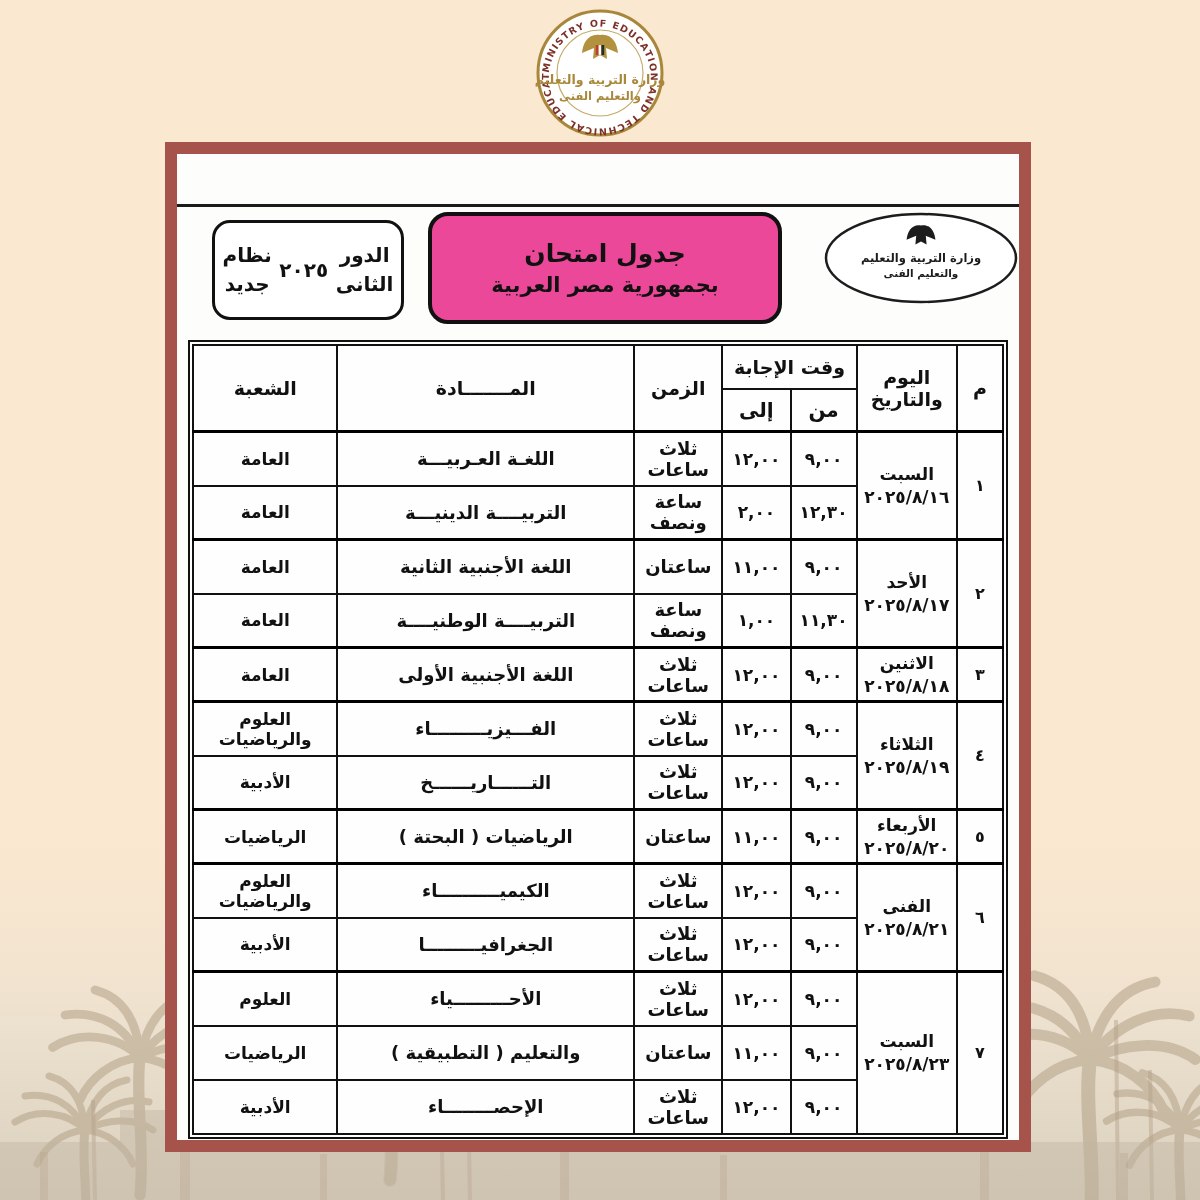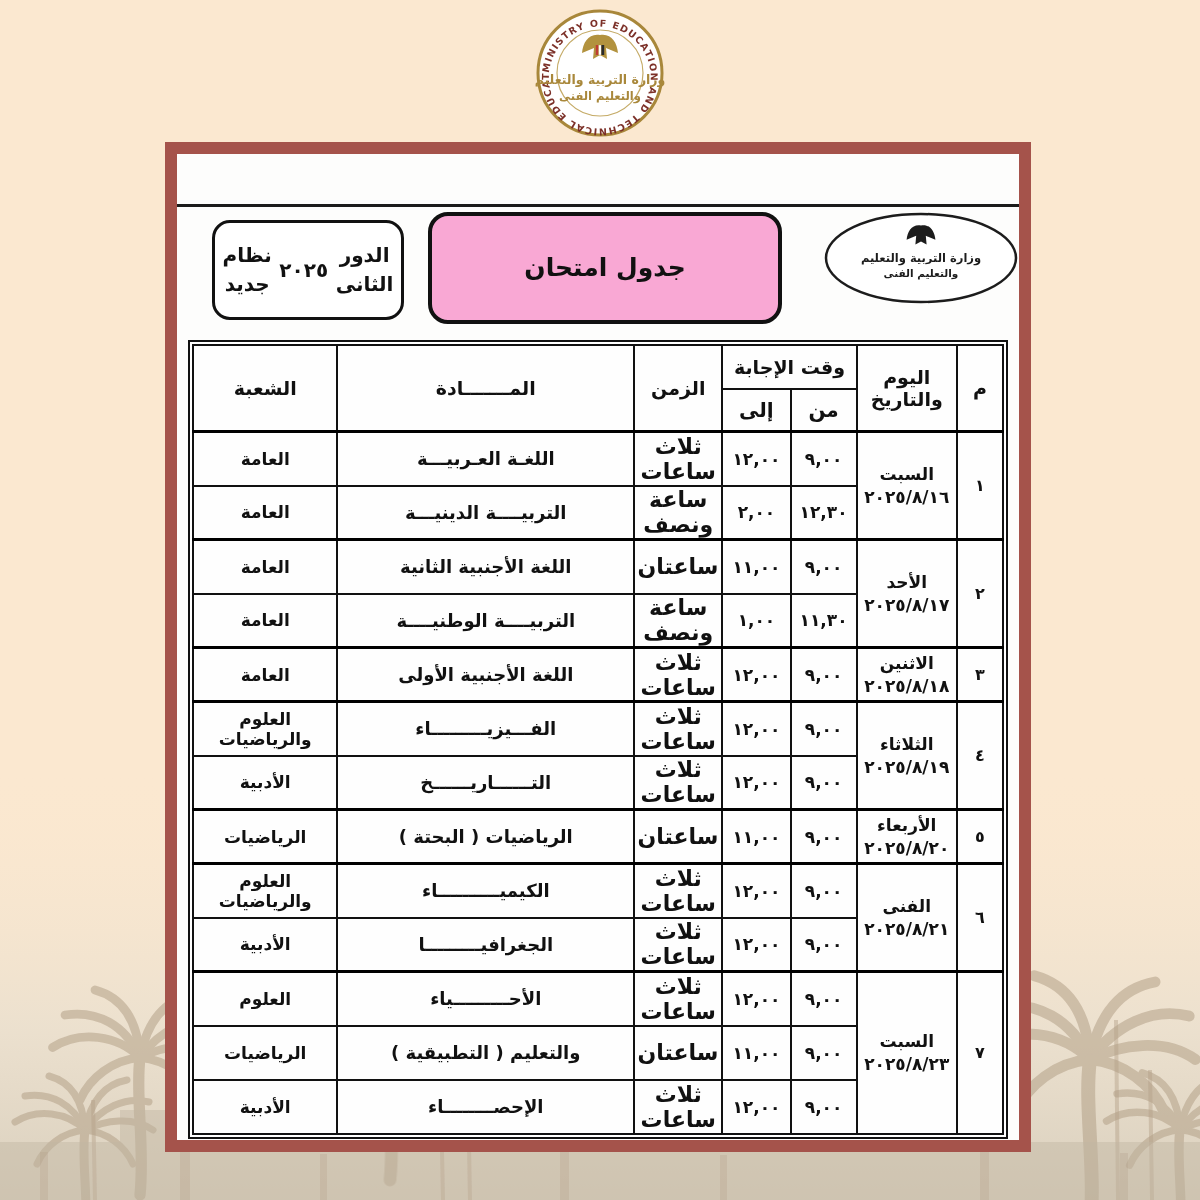--- a/index.html
+++ b/index.html
@@ -17,21 +17,21 @@
   .frame-inner{position:relative;width:100%;height:100%;direction:rtl;}
   .scan-top-line{position:absolute;top:50px;left:0;right:0;height:3px;background:#1b1b1b;}
   .session-box{
     position:absolute;left:35px;top:66px;width:186px;height:94px;
     border:3px solid #111;border-radius:18px;background:#fff;
     display:flex;flex-direction:row;justify-content:center;align-items:center;
     font-weight:bold;font-size:20px;color:#111;line-height:1.45;text-align:center;
   }
   .title-box{
     position:absolute;left:251px;top:58px;width:346px;height:104px;
-    border:4px solid #111;border-radius:20px;background:#f9a8d4;
+    border:4px solid #111;border-radius:20px;background:#ec4899;
     display:flex;flex-direction:column;justify-content:center;align-items:center;
     font-weight:bold;color:#111;text-align:center;line-height:1.35;
   }
   .title-box .t1{font-size:25px;}
   .title-box .t2,.title-box .t3{font-size:21px;}
   .seal{position:absolute;left:645px;top:56px;width:198px;height:96px;}
   .table-wrap{
     position:absolute;left:11px;top:186px;width:820px;
     box-sizing:border-box;border:2px solid #111;padding:2px;background:#fff;
   }
@@ -40,21 +40,21 @@
     border:2px solid #111;color:#111;font-weight:bold;text-align:center;
     padding:0 3px;overflow:hidden;background:#fefefe;
   }
   thead tr.h1 th{height:42px;font-size:19px;}
   thead tr.h2 th{height:40px;font-size:20px;}
   tbody tr{height:54px;}
   tbody tr.g td{border-top:3px solid #000;}
   td.c-num{font-size:16px;}
   td.c-day{font-size:17px;line-height:1.35;}
   td.c-time{font-size:17px;}
-  td.c-dur{font-size:22px;}
+  td.c-dur{font-size:18px;}
   td.c-subj{font-size:18px;}
   td.c-branch{font-size:17px;}
 </style>
 </head>
 <body>
 
 <svg class="watermark" width="1200" height="430" viewBox="0 0 1200 430">
   <defs>
     <linearGradient id="fade" x1="0" y1="0" x2="0" y2="1">
       <stop offset="0" stop-color="#fbe8d0" stop-opacity="0"></stop>
@@ -128,20 +128,21 @@
     <div class="scan-top-line"></div>
 
     <div class="session-box">
       <div>الدور الثانى</div>
       <div>٢٠٢٥</div>
       <div>نظام جديد</div>
     </div>
 
     <div class="title-box">
       <div class="t1">جدول امتحان</div>
+      <div class="t3">بجمهورية مصر العربية</div>
     </div>
 
     <svg class="seal" viewBox="0 0 198 96">
       <ellipse cx="99" cy="48" rx="95" ry="44" fill="#ffffff" stroke="#1c1c1c" stroke-width="2.5"></ellipse>
       <path id="sc" d="M 10,48 A 89,39 0 1 1 9.95,48.5" fill="none"></path>
       <text font-size="7.5" font-weight="bold" fill="#1c1c1c" letter-spacing="0.8">
         <textPath href="#sc">MINISTRY OF EDUCATION AND TECHNICAL EDUCATION</textPath>
       </text>
       <g transform="translate(99,21) scale(0.8)">
         <path d="M0,-7 C-11,-9 -17,0 -18,11 L-6,6 -7,17 0,13 7,17 6,6 18,11 C17,0 11,-9 0,-7 Z" fill="#1c1c1c"></path>

